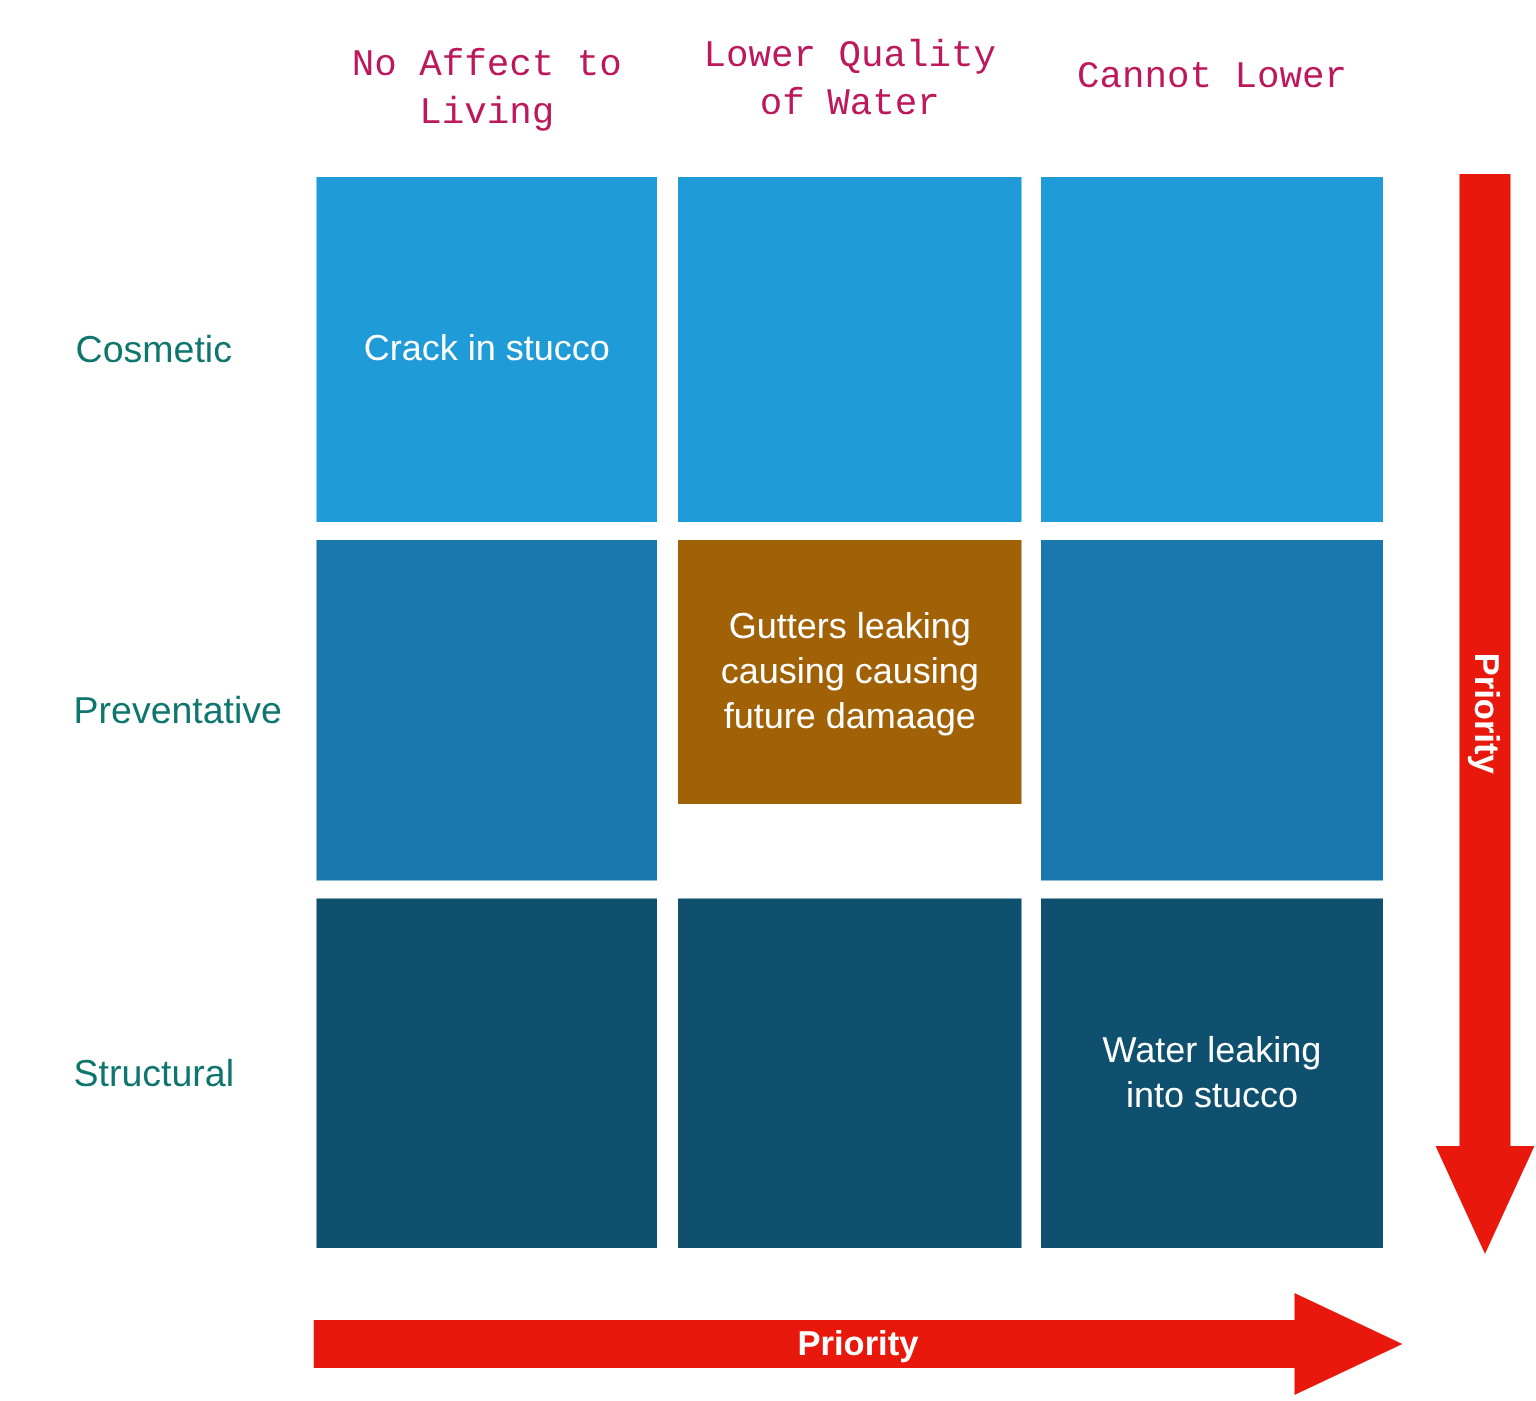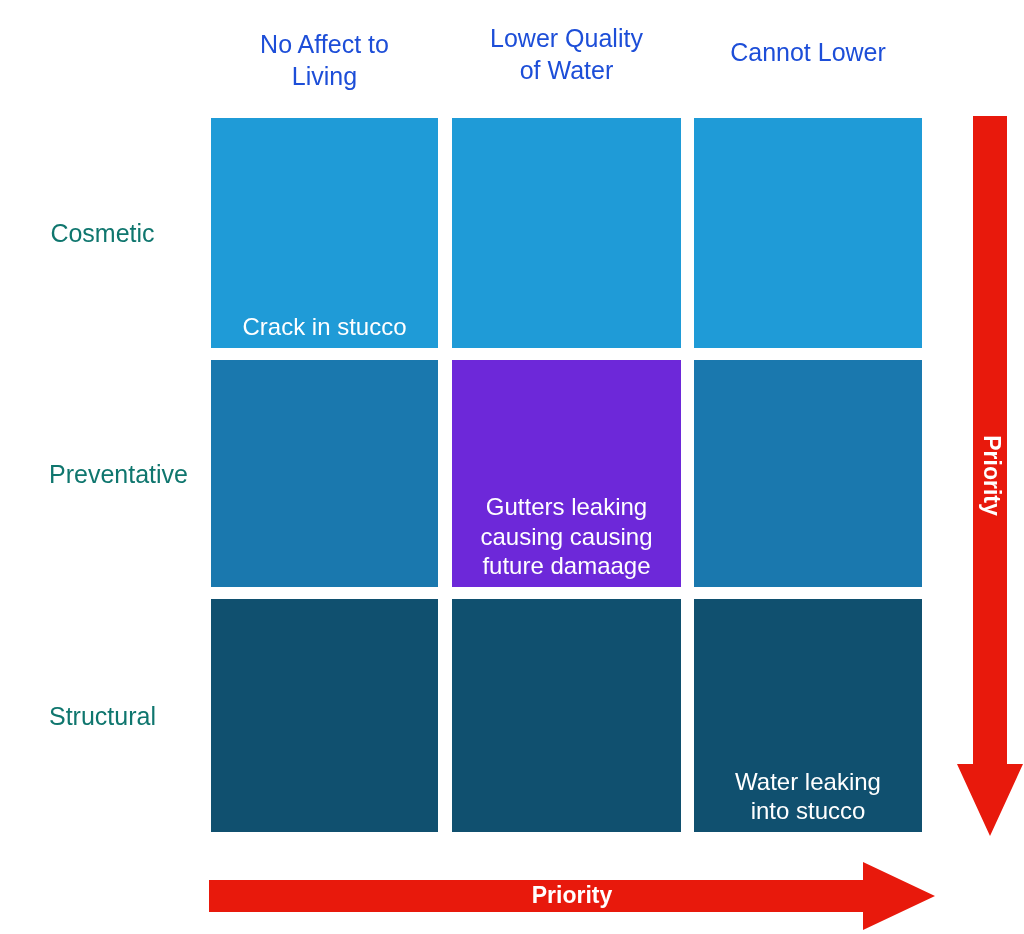--- a/index.html
+++ b/index.html
@@ -17,42 +17,42 @@
     background: #ffffff;
     overflow: hidden;
   }
 
   
   .col-header {
     position: absolute;
     text-align: center;
     font-size: 25px;
     line-height: 1.28;
-    color: #1d4ed8;
-    font-family: Liberation Sans, sans-serif;
+    color: #be185d;
+    font-family: Liberation Mono, monospace;
   }
 
   
   .row-label {
     position: absolute;
     text-align: center;
     font-size: 25px;
     line-height: 1.2;
     color: #0f766e;
     font-family: "Liberation Sans", sans-serif;
     display: flex;
     align-items: center;
     justify-content: center;
   }
 
   
   .cell {
     position: absolute;
     display: flex;
-    align-items: flex-end;
+    align-items: center;
     justify-content: center;
     box-sizing: border-box;
     padding: 6px 28px;
   }
   .cell-text {
     color: #ffffff;
     font-size: 24px;
     line-height: 1.24;
     text-align: center;
     font-family: "Liberation Sans", sans-serif;
@@ -127,21 +127,21 @@
   </div>
 
   <div class="cell" style="left:694px; top:118px; width:228px; height:230px; background:#1f9bd7;">
     <span class="cell-text"></span>
   </div>
 
   <div class="cell" style="left:211px; top:360px; width:227px; height:227px; background:#1a78ae;">
     <span class="cell-text"></span>
   </div>
 
-  <div class="cell" style="left:452px; top:360px; width:229px; height:227px; background:#6d28d9;">
+  <div class="cell" style="left:452px; top:360px; width:229px; height:176px; background:#a16207;">
     <span class="cell-text">Gutters leaking
 causing causing
 future damaage</span>
   </div>
 
   <div class="cell" style="left:694px; top:360px; width:228px; height:227px; background:#1a78ae;">
     <span class="cell-text"></span>
   </div>
 
   <div class="cell" style="left:211px; top:599px; width:227px; height:233px; background:#10506f;">

